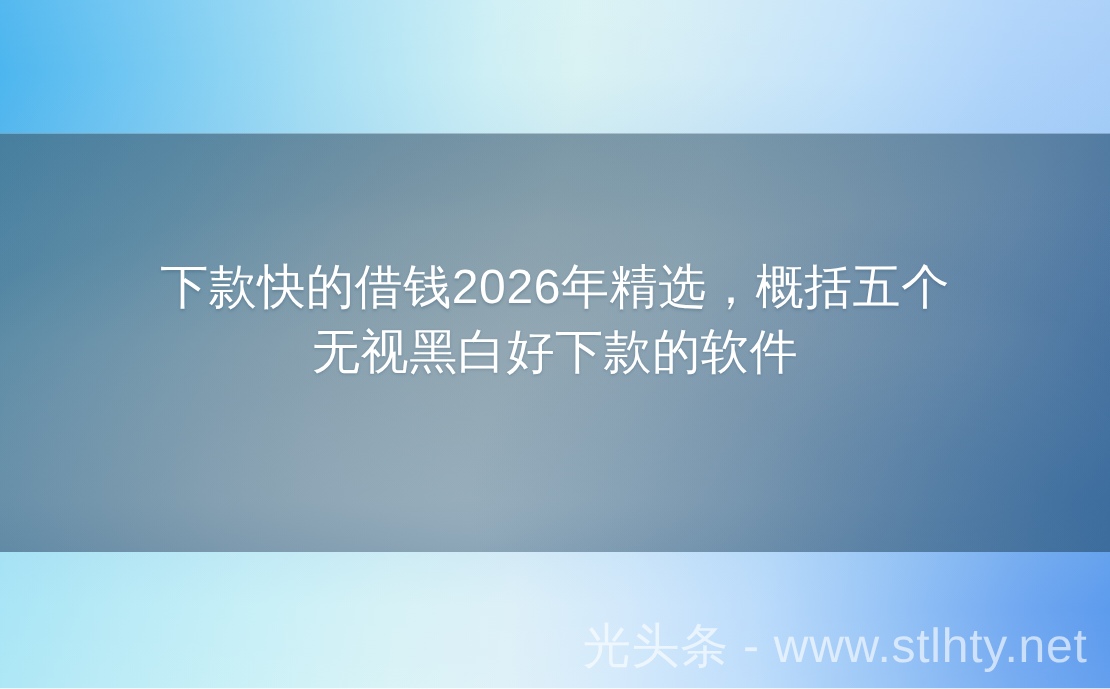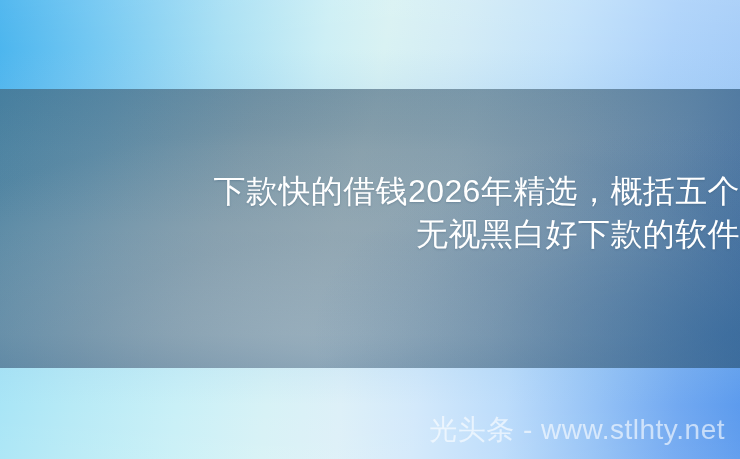--- a/index.html
+++ b/index.html
@@ -122,36 +122,36 @@
       rgba(255,255,255,0.00) 40%,
       rgba(255,255,255,0.05) 100%);
   }
 
   
   .headline {
     position: absolute;
     left: 0;
     top: 170px;
     width: 740px;
-    text-align: right;
+    text-align: center;
     color: #ffffff;
     font-size: 32px;
     line-height: 43px;
     letter-spacing: 0.4px;
     font-weight: 400;
     text-shadow: 0 1px 2px rgba(45,80,105,0.30);
     white-space: pre-line;
   }
 
   
   .watermark {
     position: absolute;
     right: 15px;
     bottom: 14px;
-    font-size: 28px;
+    font-size: 32px;
     line-height: 30px;
     color: rgba(255,255,255,0.62);
     letter-spacing: 0.5px;
     font-weight: 400;
     white-space: nowrap;
   }
 </style>
 </head>
 <body>
 

